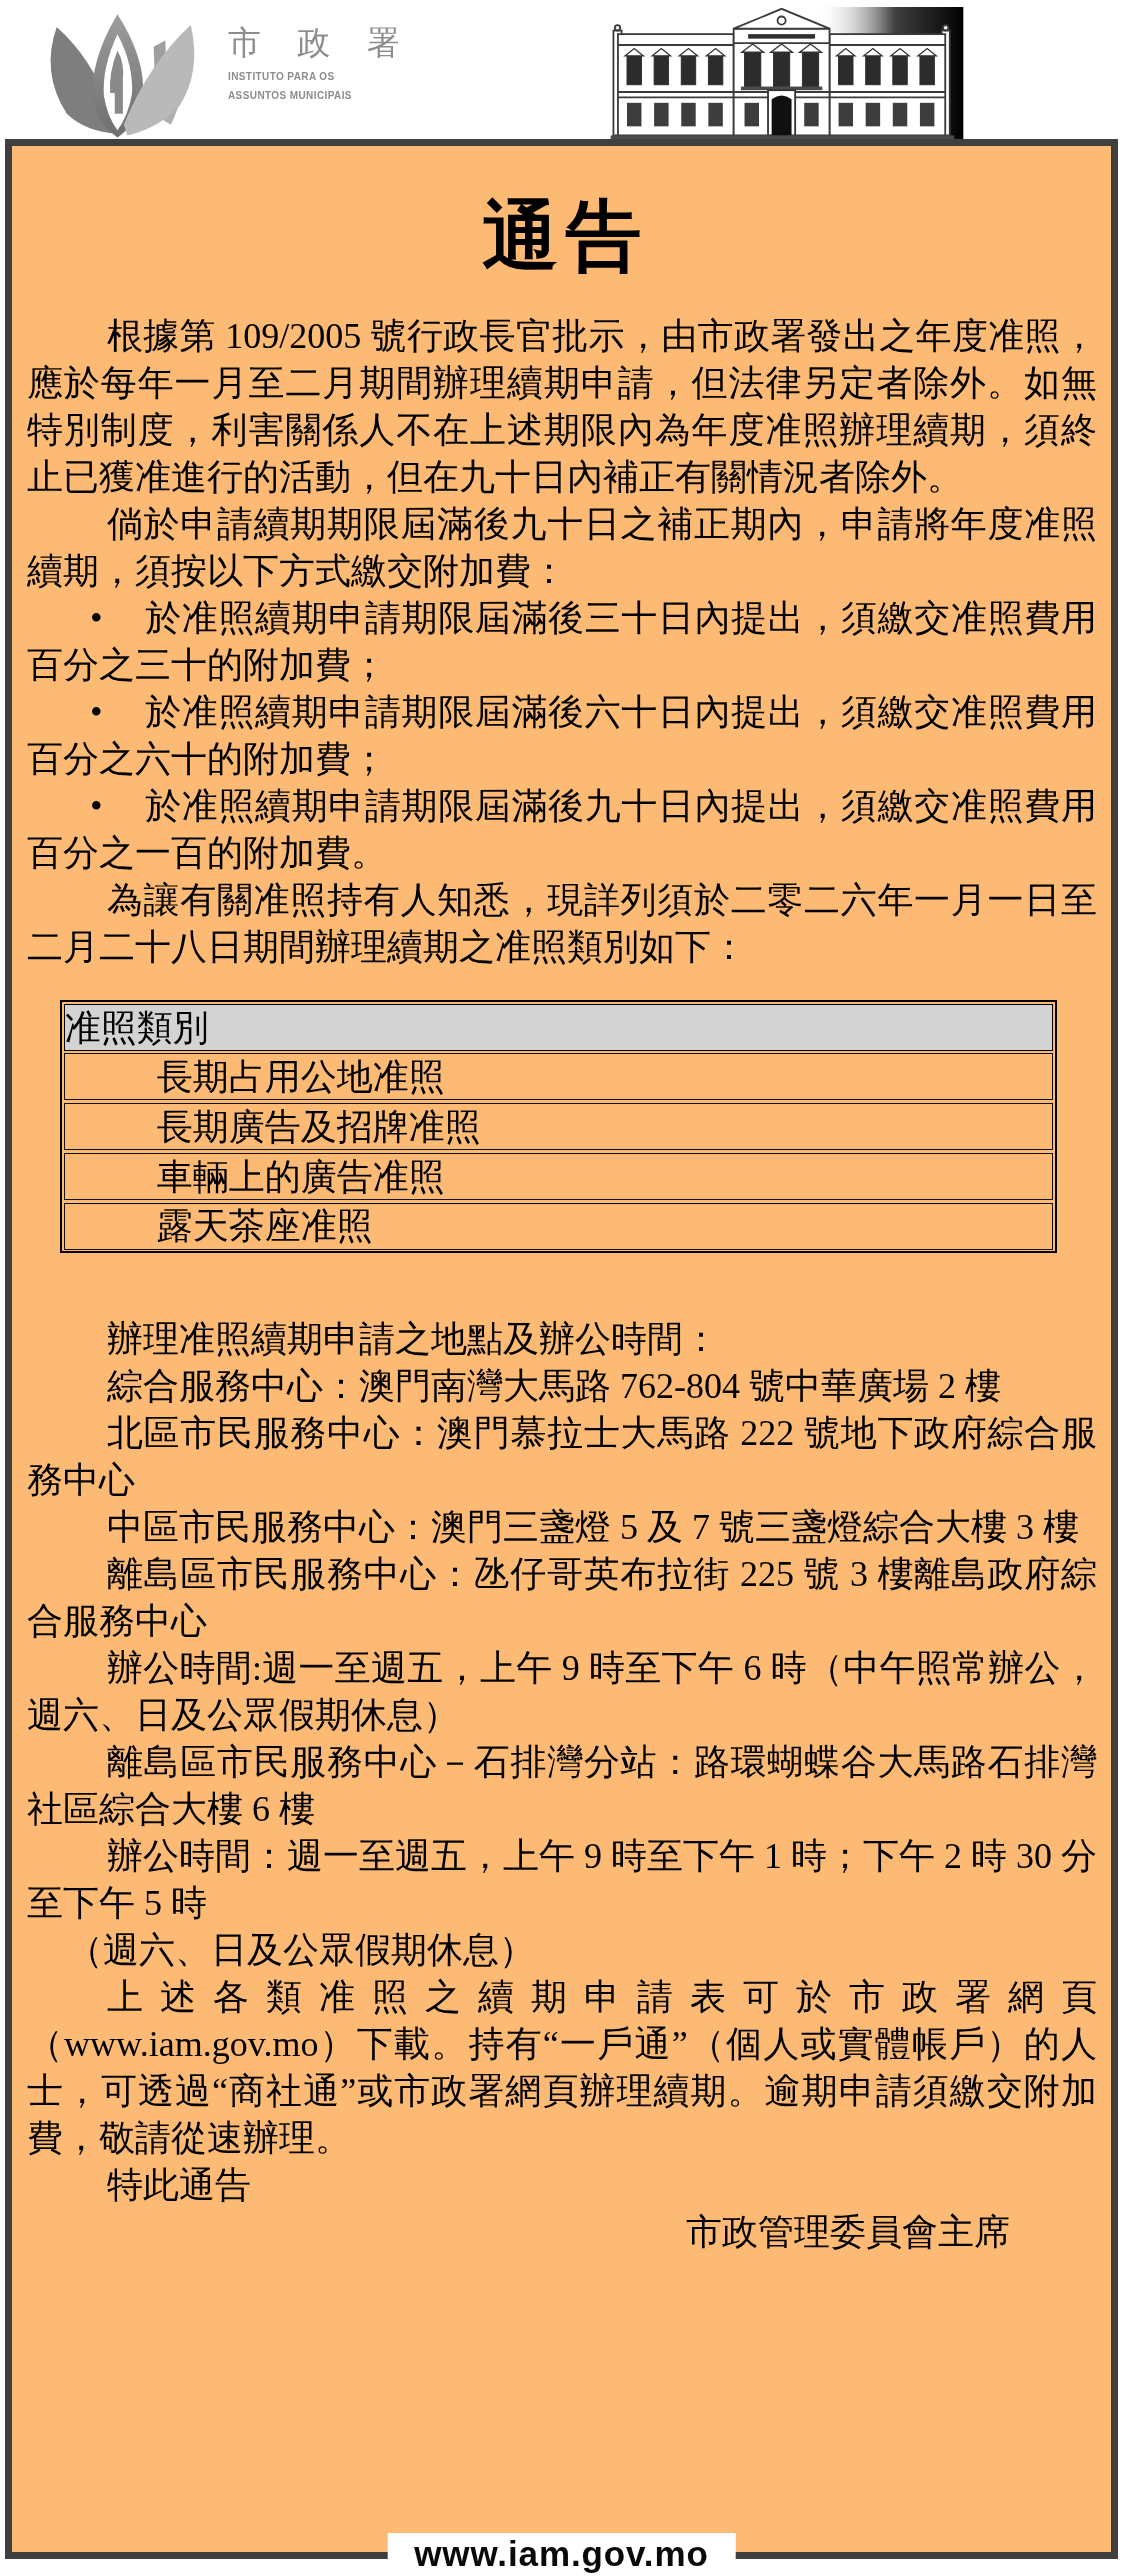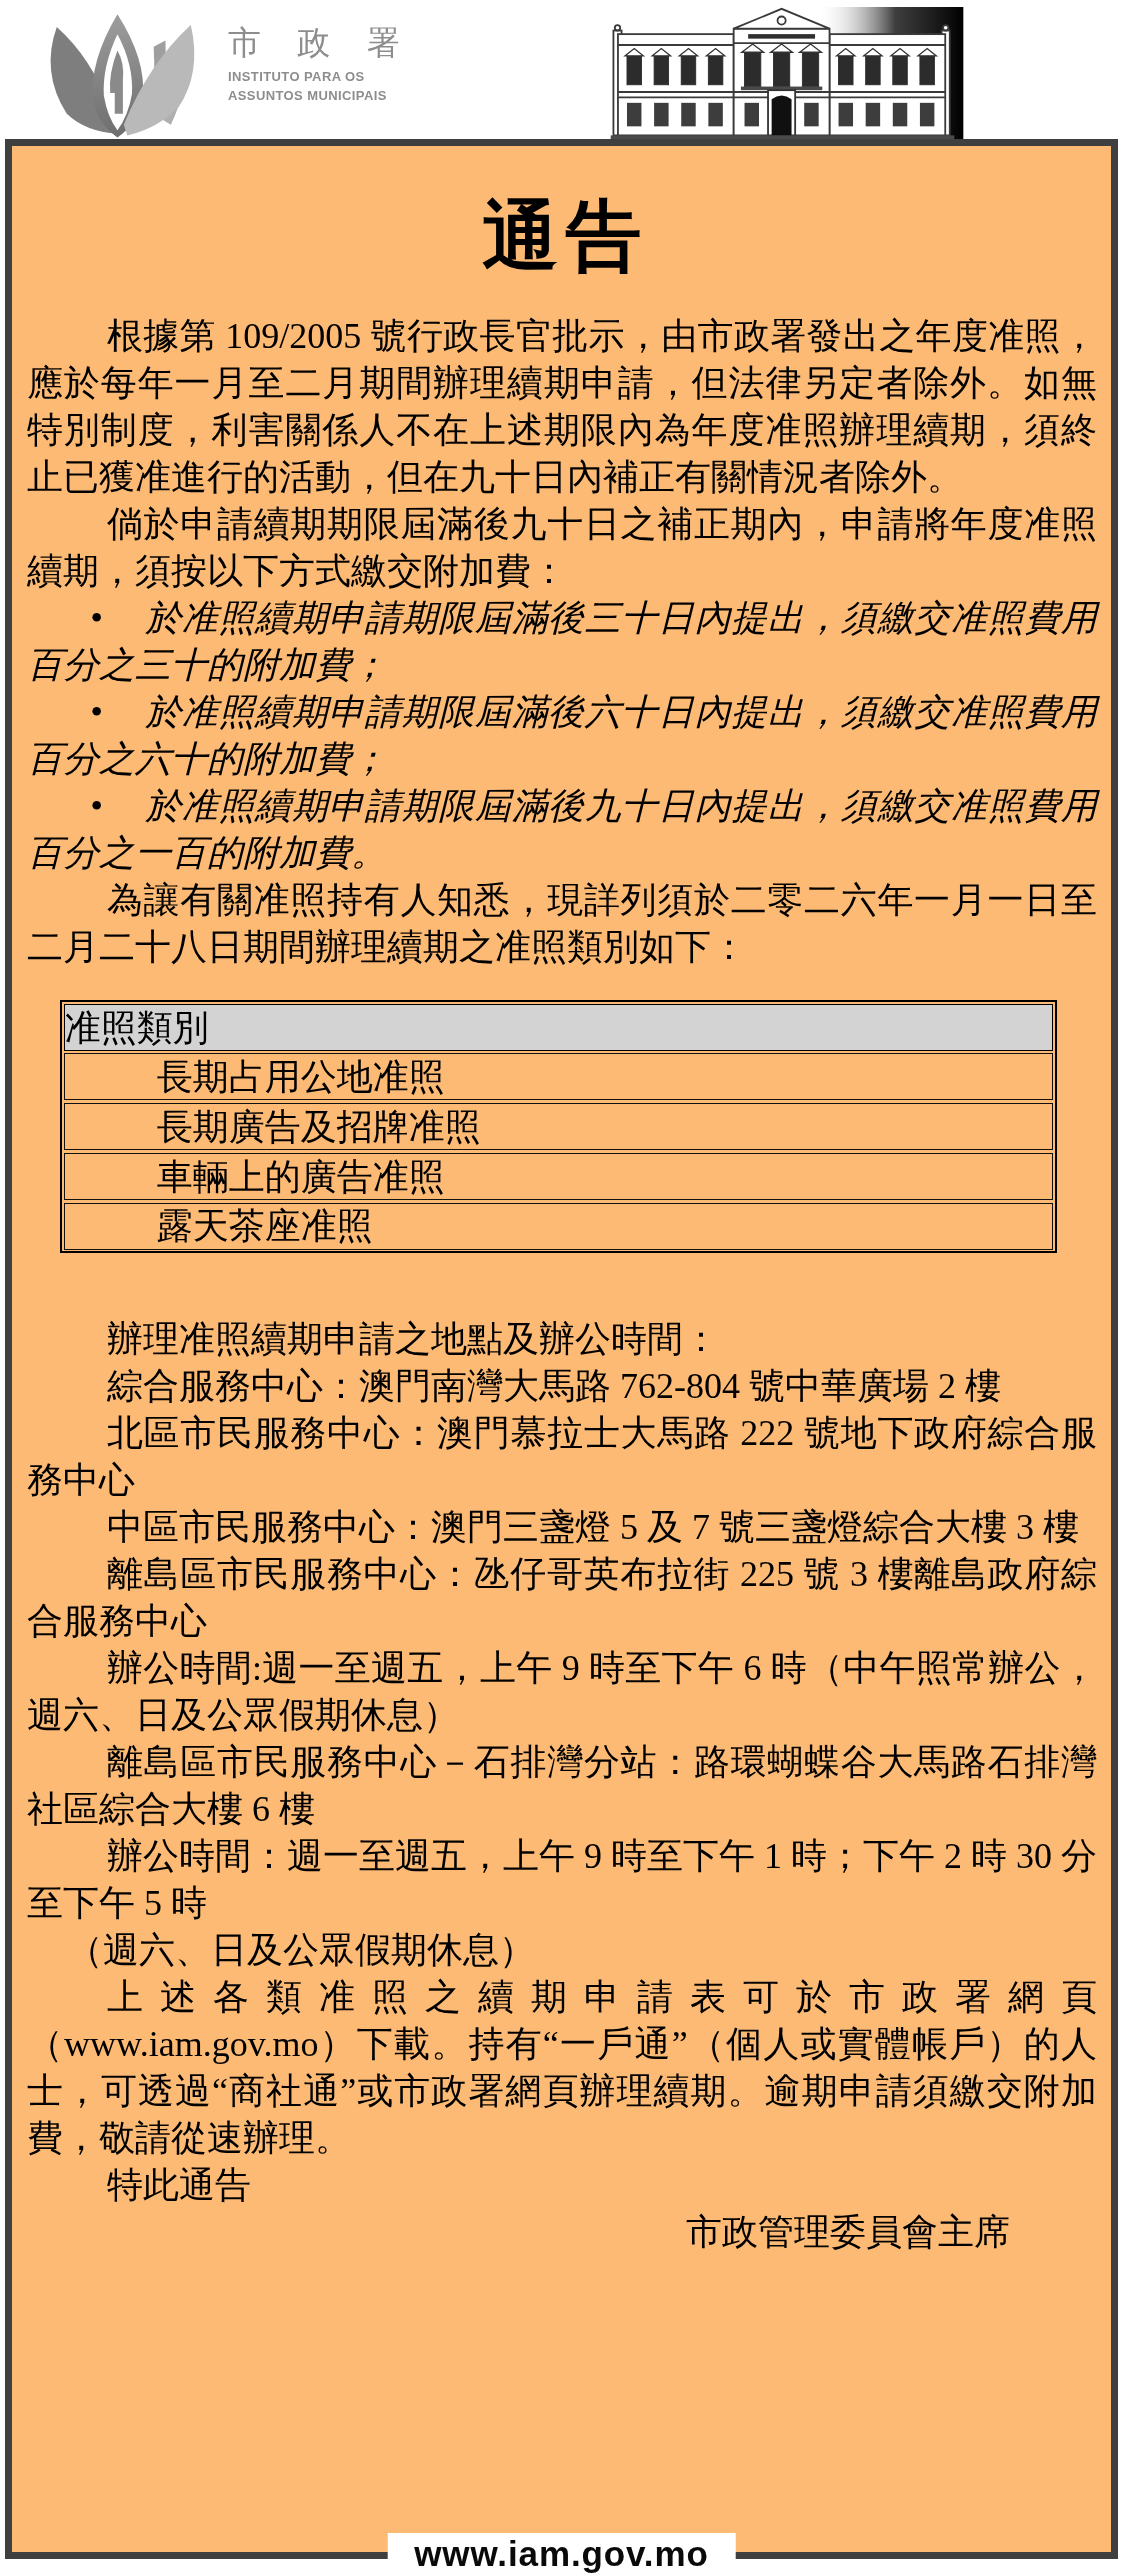--- a/index.html
+++ b/index.html
@@ -14,21 +14,21 @@
   
   .letterhead { position: absolute; top: 0; left: 0; width: 964px; height: 139px; }
   .lotus-wrap { position: absolute; left: 14.5px; top: 7.3px; width: 204px; height: 134px; }
   .agency-block { position: absolute; left: 228px; top: 25.4px; }
   .agency-cjk {
     font-family: "Liberation Sans", "DejaVu Sans", sans-serif;
     font-size: 33px; color: #8d8d8d; letter-spacing: 13.6px; line-height: 36px;
   }
   .agency-latin {
     font-family: "Liberation Sans", "DejaVu Sans", sans-serif;
-    font-size: 13px; font-weight: bold; color: #8d8d8d; line-height: 19px; letter-spacing: 0.4px;
+    font-size: 10px; font-weight: bold; color: #8d8d8d; line-height: 19px; letter-spacing: 0.4px;
     margin-top: 5.4px;
   }
   .building-wrap { position: absolute; right: 0; top: 7.3px; width: 363px; height: 132px; }
 
   
   .main-box {
     position: absolute; left: 5.4px; top: 139px;
     width: 1113px; height: 2420px;
     border: 7.3px solid #3f3f3f; background: #fdba74;
   }
@@ -38,21 +38,21 @@
     text-align: center; font-size: 76px; font-weight: bold;
     letter-spacing: 7.3px; padding: 51px 0 0 7.3px; line-height: 78px;
   }
 
   p.body-text {
     font-size: 36px; line-height: 47px; text-align: justify;
   }
   .mt-first { margin-top: 38px; }
   .indent { text-indent: 80px; }
   .indent-sm { text-indent: 40px; }
-  .bullet-item { text-indent: 63px; font-style: italic; }
+  .bullet-item { text-indent: 63px; }
   .bullet-gap { display: inline-block; width: 42px; }
 
   
   .license-table {
     margin: 29px 0 0 33px; width: 997px;
     border: 2.7px solid #000; padding: 1.8px;
   }
   .license-table .hdr {
     background: #d3d3d3; border: 1.8px solid #000;
     text-align: left; font-size: 36px; line-height: 44px; height: 47px; padding-top: 0.9px;

